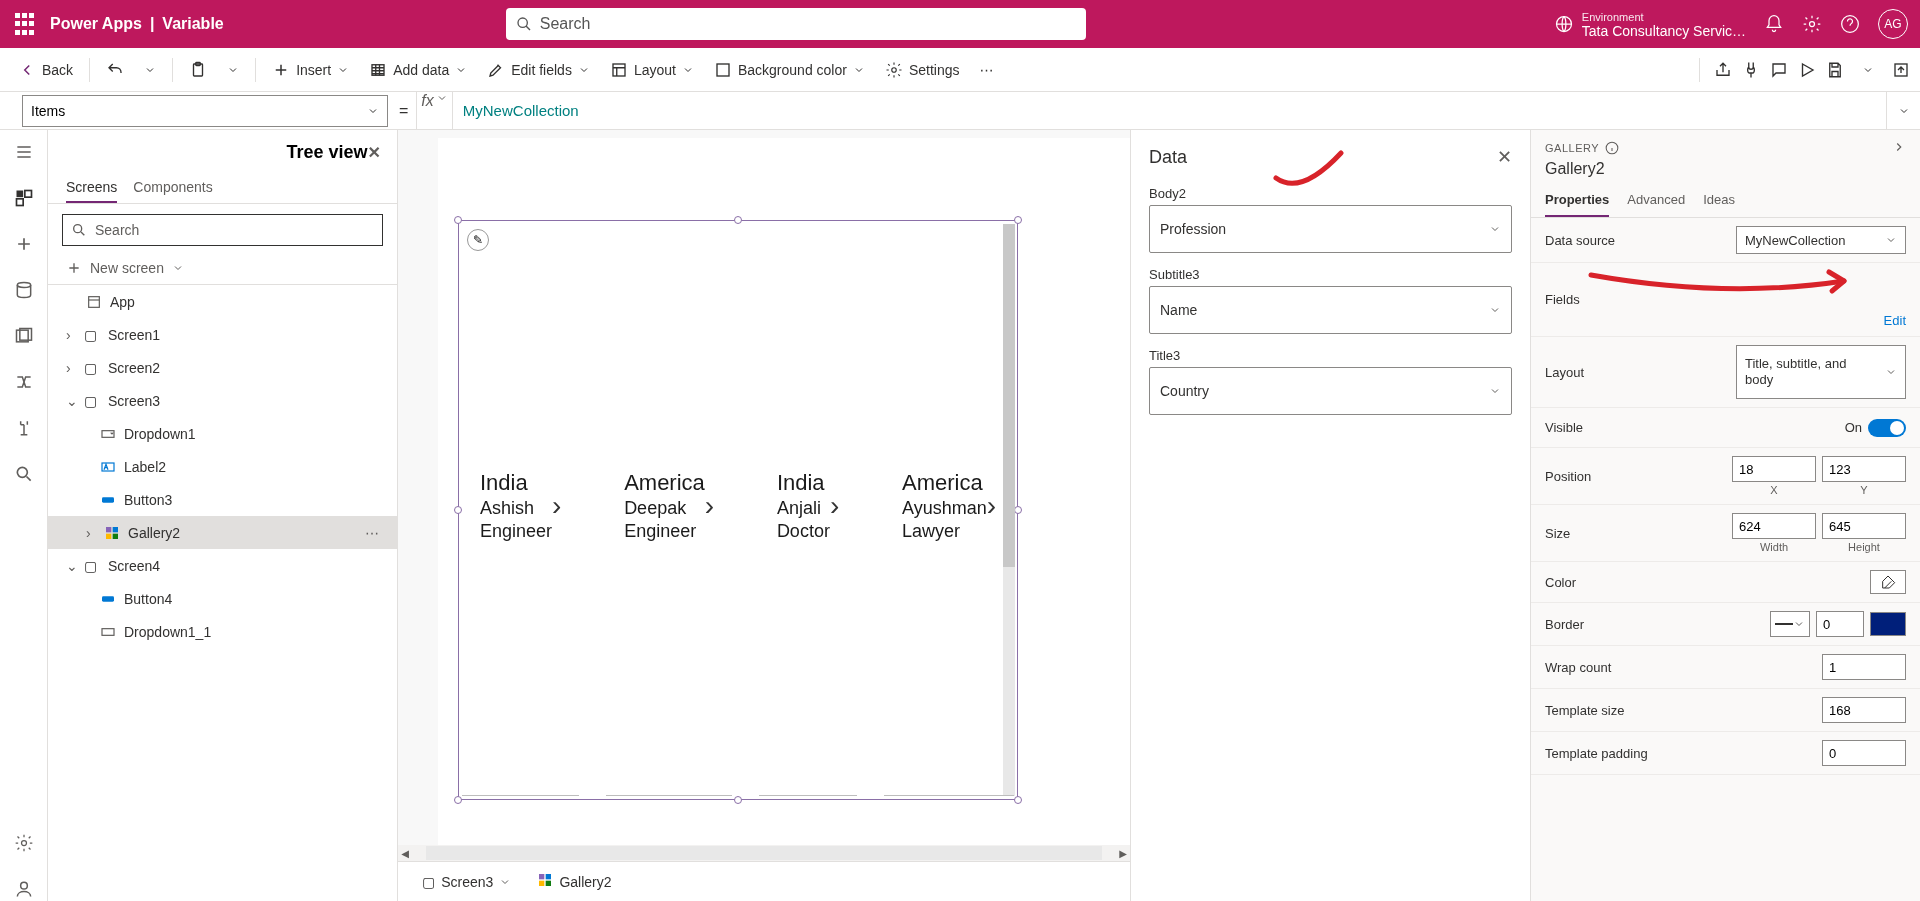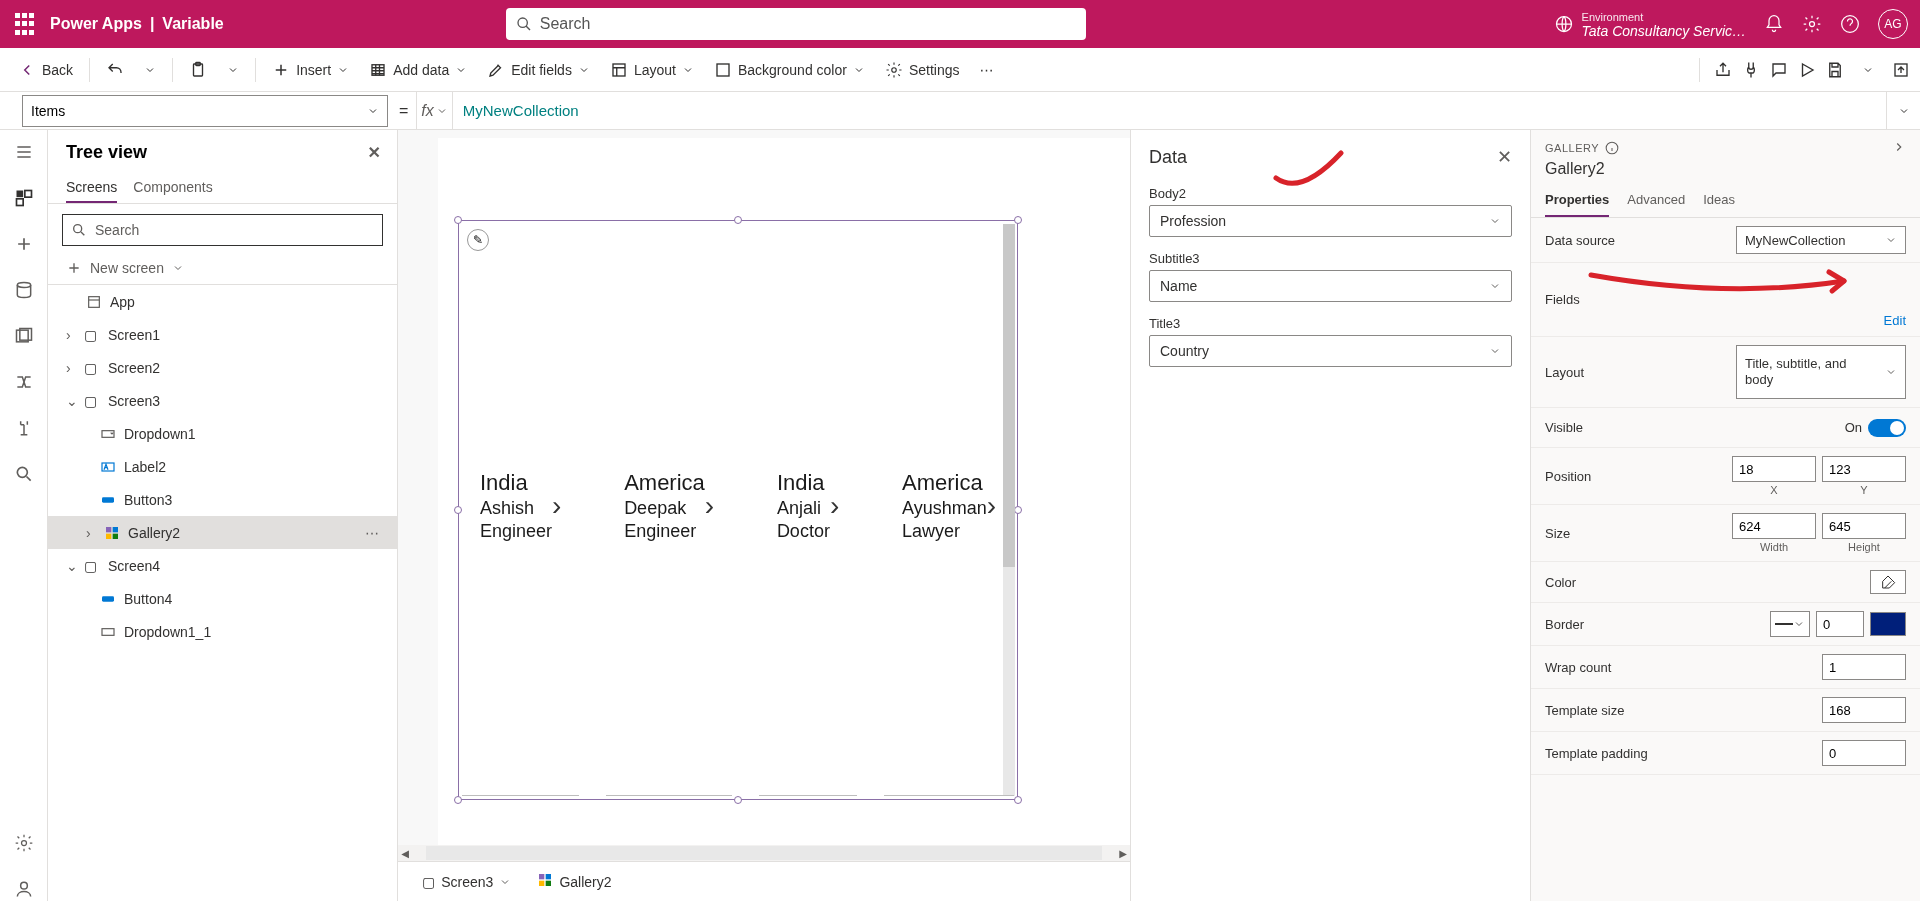--- a/index.html
+++ b/index.html
@@ -9,49 +9,49 @@
 .top-header { height:48px; background:#be185d; color:#fff; display:flex; align-items:center; padding:0 12px; }
 .top-header .waffle { width:24px; height:24px; display:flex; flex-wrap:wrap; gap:2px; align-items:center; justify-content:center; margin-right:14px;}
 .top-header .waffle span { width:5px; height:5px; background:#fff; display:block;}
 .top-header .app-title { font-size:16px; font-weight:600; display:flex; gap:8px; align-items:center;}
 .top-header .search-box { margin-left:282px; flex:0 0 580px; height:32px; background:#fff; border-radius:4px; display:flex; align-items:center; padding:0 10px; color:#555;}
 .top-header .search-box svg { width:16px; height:16px; margin-right:8px; }
 .top-header .right { margin-left:auto; display:flex; align-items:center; gap:18px;}
 .top-header .env { display:flex; align-items:center; gap:8px;}
 .top-header .env-text { font-size:12px; line-height:14px;}
 .top-header .env-text .l1 { font-size:11px; opacity:0.9;}
-.top-header .env-text .l2 { font-size:14px;font-style:italic; }
+.top-header .env-text .l2 { font-size:14px; }
 .top-header .avatar { width:30px; height:30px; border-radius:50%; border:1px solid #fff; display:flex; align-items:center; justify-content:center; font-size:12px;}
 
 
 .cmd-bar { height:44px; border-bottom:1px solid #e1dfdd; display:flex; align-items:center; padding:0 10px; gap:4px; color:#323130; font-size:14px;text-align:center;}
 .cmd-bar .btn { display:flex; align-items:center; gap:6px; padding:4px 8px; border-radius:2px; cursor:pointer;}
 .cmd-bar .sep { width:1px; height:24px; background:#e1dfdd; margin:0 4px;}
 .cmd-bar svg { width:18px; height:18px; }
 .cmd-bar .right { margin-left:auto; display:flex; align-items:center; gap:10px;}
 
 
 .formula-row { height:38px; border-bottom:1px solid #e1dfdd; display:flex; align-items:center; }
 .prop-select { width:366px; height:32px; margin:0 3px 0 22px; border:1px solid #8a8886; display:flex; align-items:center; padding:0 8px; font-size:14px; justify-content:space-between;}
 .formula-row .eq { margin:0 8px; font-size:16px; color:#323130;}
-.fx { font-style:italic; color:#605e5c; margin-right:4px; display:flex; align-items:center; gap:2px; padding:0 4px; border-left:1px solid #e1dfdd; border-right:1px solid #e1dfdd; height:100%;}
+.fx { font-style:italic; color:#605e5c; margin-right:4px; display:flex; gap:2px; padding:0 4px; border-left:1px solid #e1dfdd; border-right:1px solid #e1dfdd; height:100%;}
 .formula { flex:1; font-family:Consolas, monospace; font-size:15px; color:#008080; padding-left:6px; height:100%; display:flex; align-items:center;}
 .formula-expand { width:34px; height:100%; border-left:1px solid #e1dfdd; display:flex; align-items:center; justify-content:center;}
 
 
 .main { display:flex; height: calc(901px - 48px - 44px - 38px); }
 
 
 .rail { width:48px; border-right:1px solid #e1dfdd; display:flex; flex-direction:column; align-items:center; padding-top:10px; gap:22px; color:#605e5c;}
 .rail .item { width:24px; height:24px; display:flex; align-items:center; justify-content:center; cursor:pointer;}
 .rail .spacer { flex:1; }
 
 
 .tree { width:350px; border-right:1px solid #e1dfdd; display:flex; flex-direction:column;}
-.tree-header { display:flex; align-items:center; justify-content:space-between; padding:12px 16px 4px 18px; font-size:18px; font-weight:600;}
+.tree-header { display:flex; align-items:center; justify-content:flex-end; padding:12px 16px 4px 18px; font-size:18px; font-weight:600;}
 .tree-tabs { display:flex; gap:16px; padding:6px 18px 0 18px; border-bottom:1px solid #e1dfdd; font-size:14px;}
 .tree-tabs .tab { padding:6px 0; color:#605e5c; cursor:pointer;}
 .tree-tabs .tab.active { color:#323130; border-bottom:2px solid #742774; font-weight:400;}
 .tree-search { margin:10px 14px; border:1px solid #323130; height:32px; display:flex; align-items:center; padding:0 8px; gap:8px; font-size:14px; color:#605e5c;}
 .tree-newscreen { display:flex; align-items:center; gap:8px; padding:4px 18px 8px 18px; font-size:14px; color:#605e5c; border-bottom:1px solid #e1dfdd;}
 .tree-list { flex:1; overflow:auto; font-size:14px; color:#323130;}
 .tree-row { display:flex; align-items:center; height:33px; padding-left:18px; gap:6px; cursor:pointer;}
 .tree-row.selected { background:#e1dfdd;}
 .tree-row .indent1 { width:14px; }
 .tree-row .indent2 { width:28px; }
@@ -81,21 +81,21 @@
 .canvas-footer { height:40px; border-top:1px solid #e1dfdd; background:#fff; display:flex; align-items:center; gap:14px; padding-left:18px; font-size:14px; color:#323130;}
 .canvas-footer .crumb { display:flex; align-items:center; gap:6px; padding:4px 6px;}
 .canvas-hscroll { height:16px; background:#f3f2f1; display:flex; align-items:center;}
 .canvas-hscroll .track { flex:1; height:14px; background:#e8e8e8; margin:0 14px; position:relative;}
 .canvas-hscroll .arrowbtn { width:14px; height:14px; color:#605e5c; font-size:10px; display:flex; align-items:center; justify-content:center;}
 
 
 .data-pane { width:400px; border-left:1px solid #e1dfdd; padding:16px 18px; font-size:14px; color:#323130; position:relative;}
 .data-pane .hdr { display:flex; justify-content:space-between; align-items:center; font-size:18px; font-weight:400; margin-bottom:18px;}
 .data-pane .field-lbl { font-size:13px; color:#323130; margin:14px 0 4px 0;}
-.data-pane .dd { border:1px solid #8a8886; height:32px; display:flex; align-items:center; justify-content:space-between; padding:0 10px; border-radius:2px;}
+.data-pane .dd { border:1px solid #8a8886; height:48px; display:flex; align-items:center; justify-content:space-between; padding:0 10px; border-radius:2px;}
 .red-check { position:absolute; left:140px; top:18px; }
 
 
 .props { width:390px; border-left:1px solid #e1dfdd; background:#faf9f8; display:flex; flex-direction:column; font-size:13px; color:#323130;}
 .props-hdr { padding:10px 14px 2px 14px; display:flex; align-items:center; gap:6px; font-size:11px; color:#605e5c; letter-spacing:0.5px;}
 .props-hdr .expand { margin-left:auto;}
 .props-name { padding:2px 14px 6px 14px; font-size:16px;}
 .props-tabs { display:flex; gap:18px; padding:0 14px; border-bottom:1px solid #e1dfdd; font-size:13px;}
 .props-tabs .ptab { padding:8px 0; color:#605e5c; cursor:pointer;}
 .props-tabs .ptab.active { color:#323130; border-bottom:2px solid #742774; font-weight:600;}

